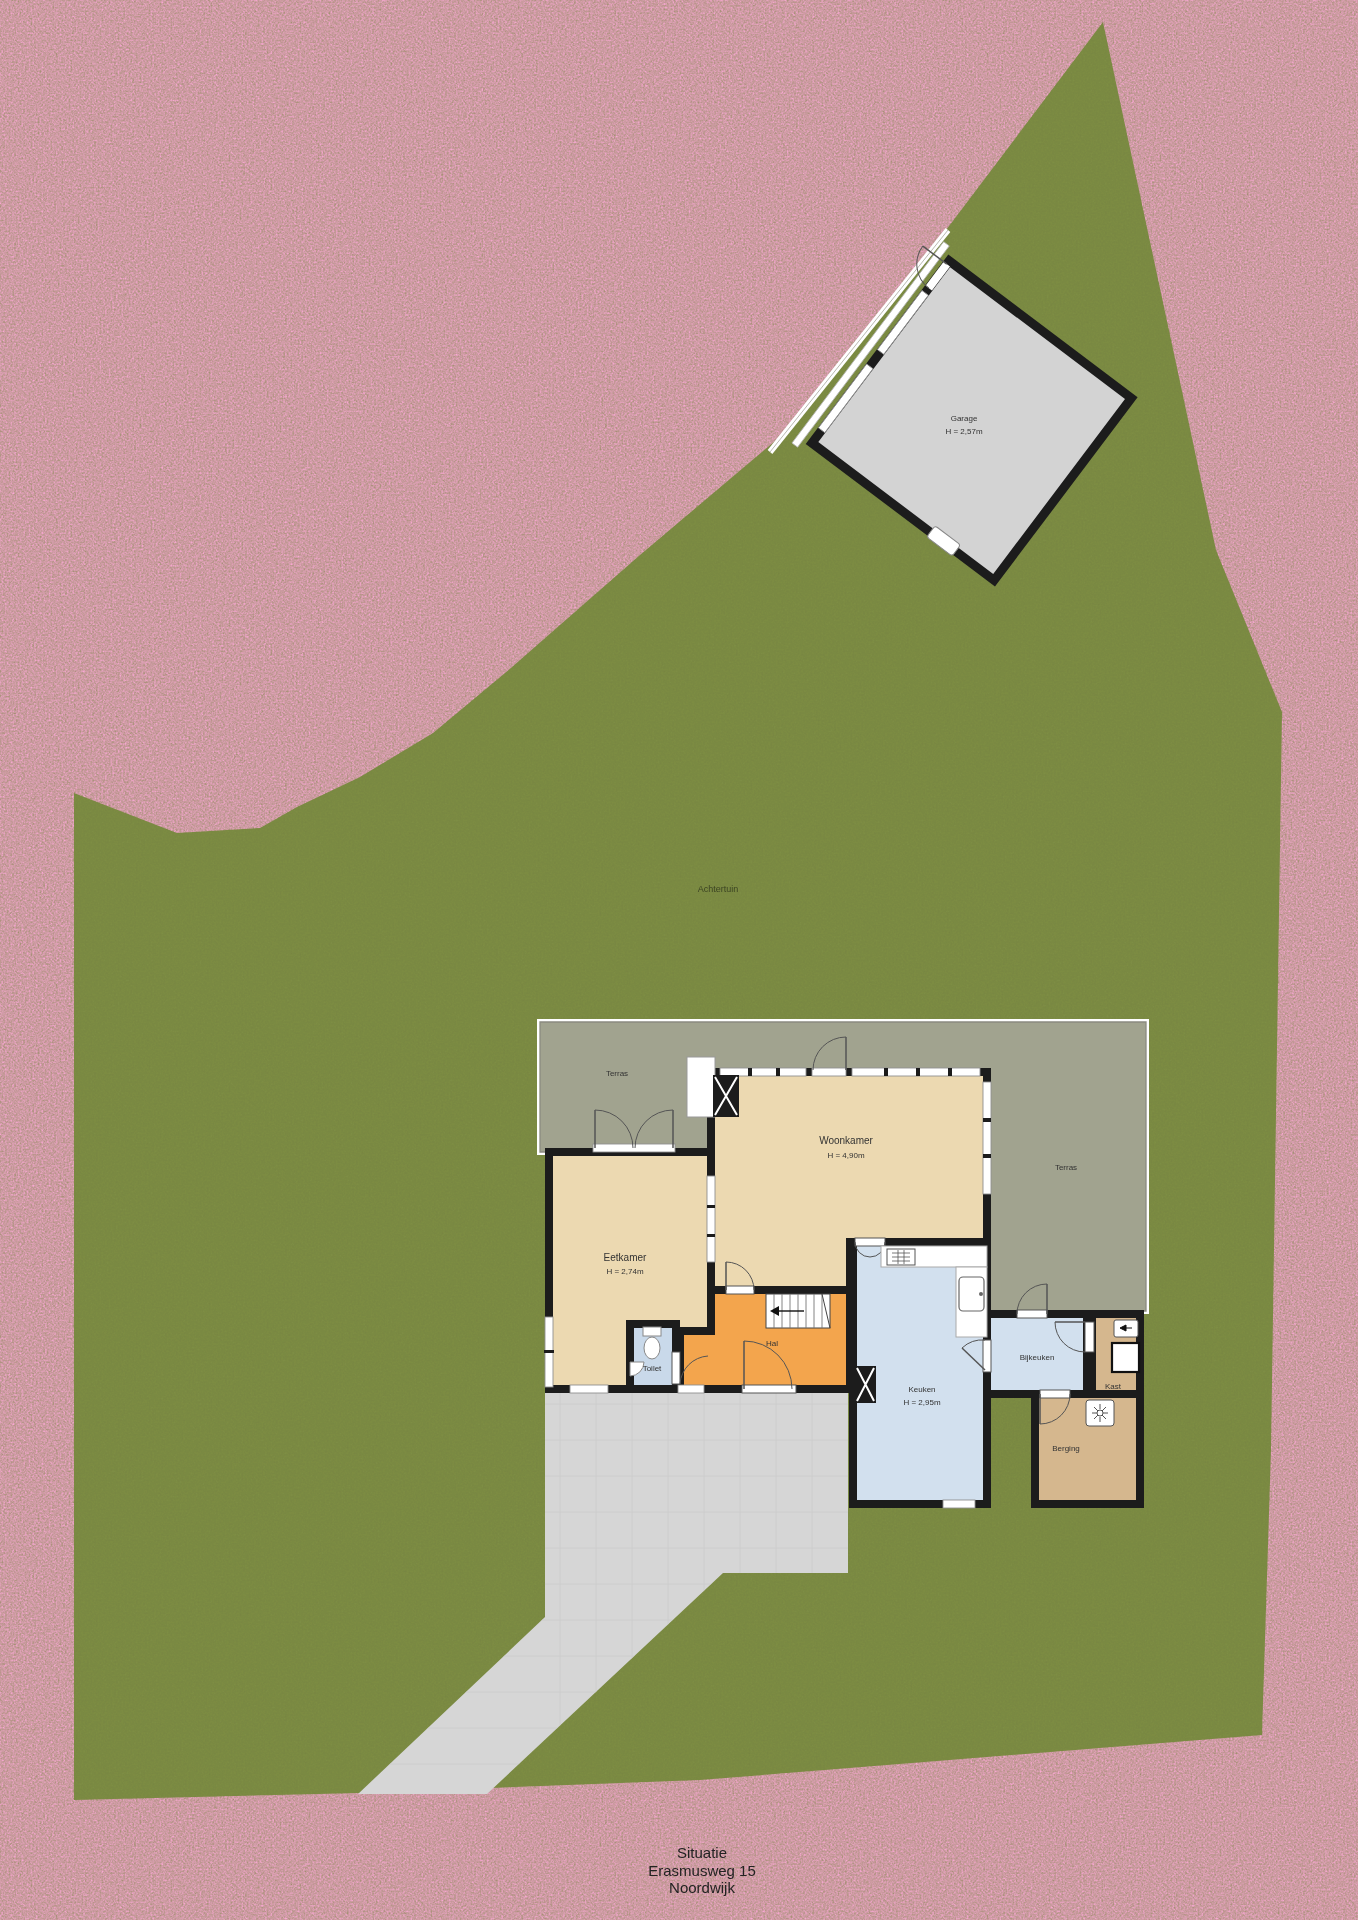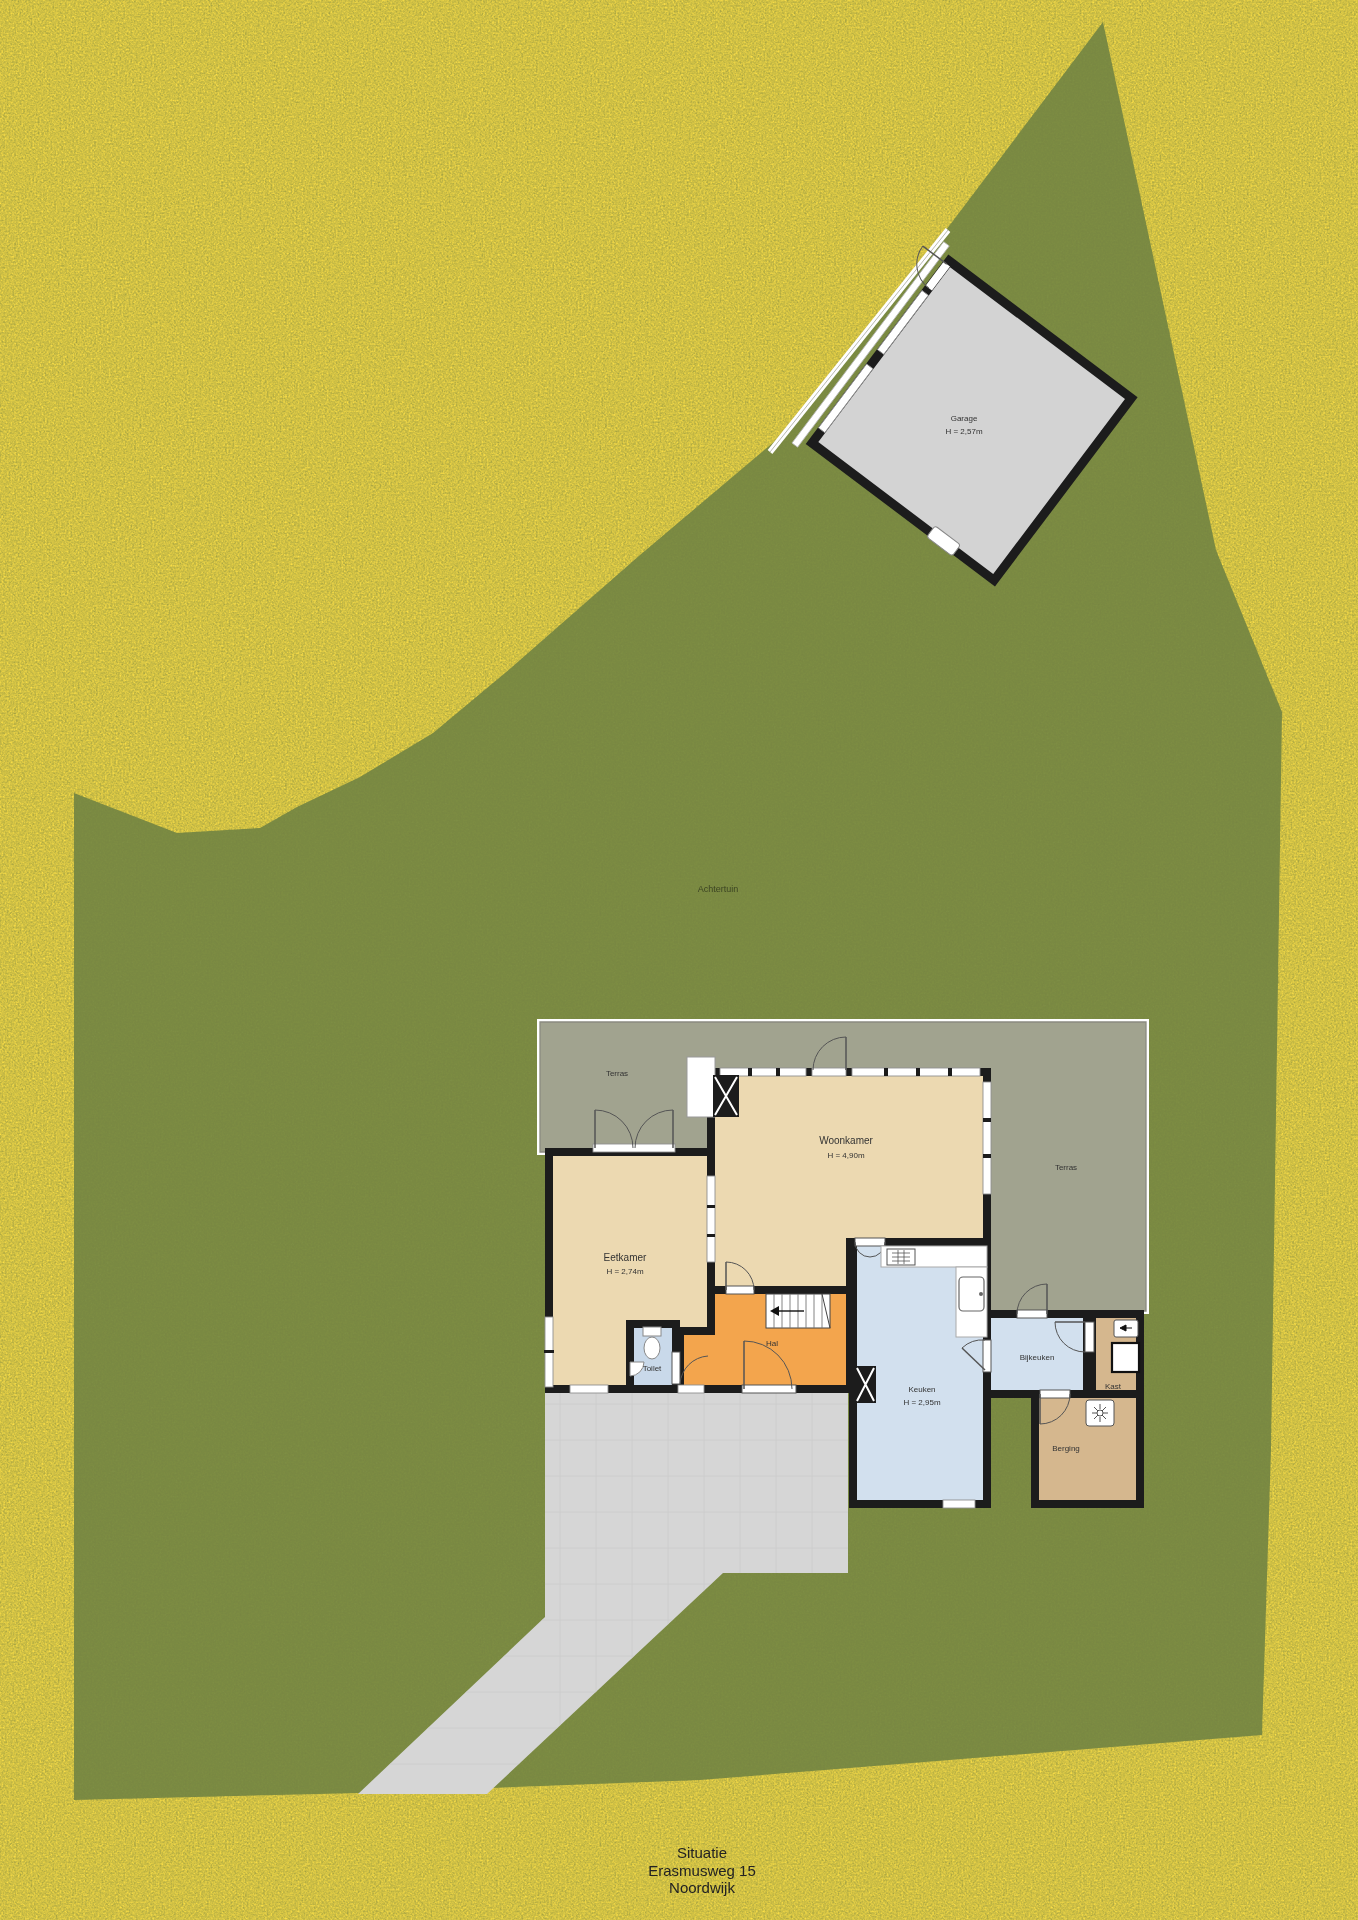--- a/index.html
+++ b/index.html
@@ -1,16 +1,16 @@
 <!DOCTYPE html>
 <html><head>
 <meta charset="utf-8">
 <style>
   html,body{margin:0;padding:0;background:#ffffff;}
-  #canvas{position:relative;width:1358px;height:1920px;background:#fde047;overflow:hidden;
+  #canvas{position:relative;width:1358px;height:1920px;background:#f9a8d4;overflow:hidden;
           font-family:"Liberation Sans", sans-serif;}
   svg{position:absolute;left:0;top:0;}
   text{font-family:"Liberation Sans", sans-serif;fill:#333;}
   .room-label{font-size:10px;}
   .room-label-sm{font-size:8px;}
   .height-label{font-size:8px;}
   .garden-label{font-size:9px;fill:#3c4423;}
   .caption{font-size:15px;fill:#222;}
 </style>
 </head>

